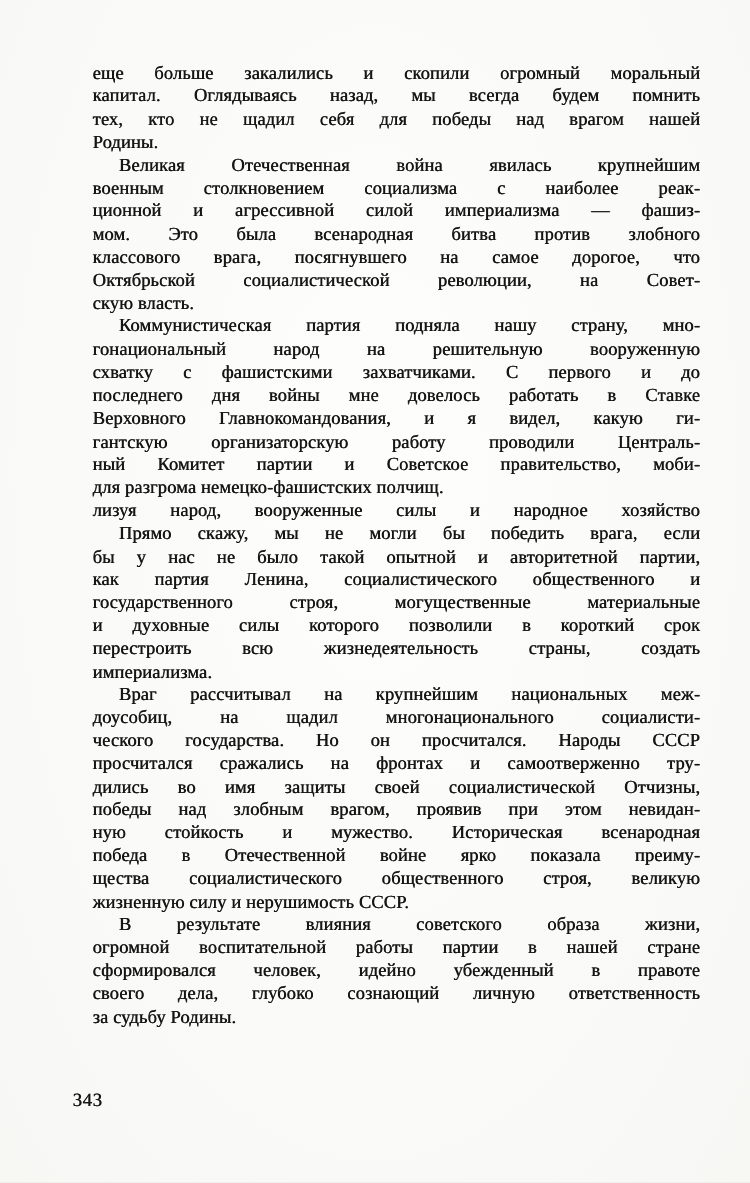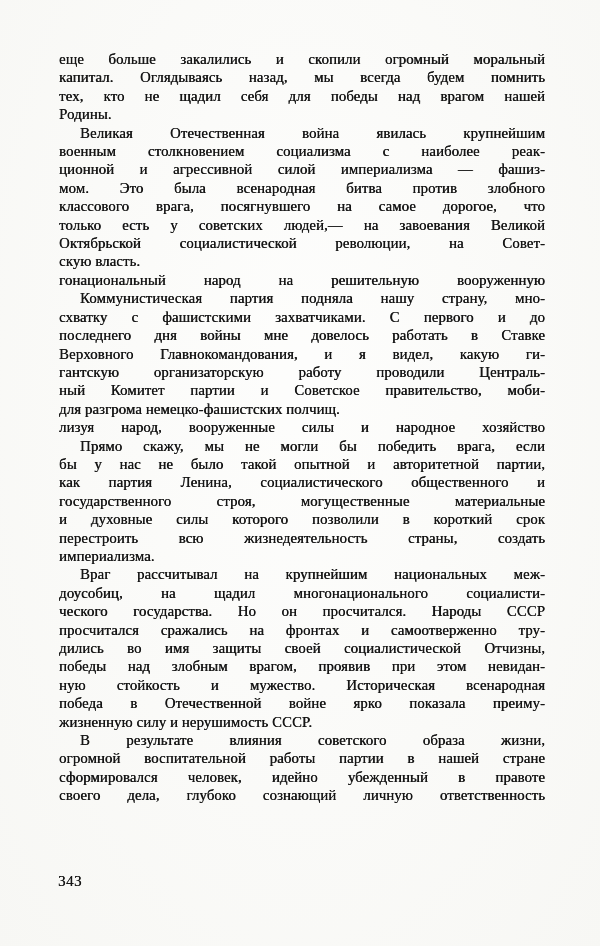--- a/index.html
+++ b/index.html
@@ -14,21 +14,21 @@
     margin: 0 auto;
     background:
       radial-gradient(ellipse at 50% 40%, rgba(255,255,255,0.6) 0%, rgba(0,0,0,0.015) 100%),
       #fbfbf8;
     font-family: "Liberation Serif", "DejaVu Serif", serif;
     color: #161616;
     overflow: hidden;
   }
   .text-block {
     position: absolute;
-    left: 59px;
+    left: 74px;
     top: 50px;
     width: 486px;
   }
   .paragraph {
     margin: 0;
     padding: 0;
   }
   .line {
     font-size: 14.8px;
     line-height: 18.4px;
@@ -65,27 +65,26 @@
         <div class="line">капитал. Оглядываясь назад, мы всегда будем помнить</div>
         <div class="line">тех, кто не щадил себя для победы над врагом нашей</div>
         <div class="line last">Родины.</div>
       </div>
       <div class="paragraph">
         <div class="line indent">Великая Отечественная война явилась крупнейшим</div>
         <div class="line">военным столкновением социализма с наиболее реак-</div>
         <div class="line">ционной и агрессивной силой империализма — фашиз-</div>
         <div class="line">мом. Это была всенародная битва против злобного</div>
         <div class="line">классового врага, посягнувшего на самое дорогое, что</div>
-        <div class="line">только есть у советских людей,— на завоевания Великой</div>
         <div class="line">Октябрьской социалистической революции, на Совет-</div>
         <div class="line last">скую власть.</div>
       </div>
       <div class="paragraph">
+        <div class="line indent">Коммунистическая партия подняла нашу страну, мно-</div>
         <div class="line">гонациональный народ на решительную вооруженную</div>
-        <div class="line indent">Коммунистическая партия подняла нашу страну, мно-</div>
         <div class="line">схватку с фашистскими захватчиками. С первого и до</div>
         <div class="line">последнего дня войны мне довелось работать в Ставке</div>
         <div class="line">Верховного Главнокомандования, и я видел, какую ги-</div>
         <div class="line">гантскую организаторскую работу проводили Централь-</div>
         <div class="line">ный Комитет партии и Советское правительство, моби-</div>
         <div class="line last">для разгрома немецко-фашистских полчищ.</div>
         <div class="line">лизуя народ, вооруженные силы и народное хозяйство</div>
       </div>
       <div class="paragraph">
         <div class="line indent">Прямо скажу, мы не могли бы победить врага, если</div>
@@ -98,23 +97,25 @@
       </div>
       <div class="paragraph">
         <div class="line indent">Враг рассчитывал на крупнейшим национальных меж-</div>
         <div class="line">доусобиц, на щадил многонационального социалисти-</div>
         <div class="line">ческого государства. Но он просчитался. Народы СССР</div>
         <div class="line">просчитался сражались на фронтах и самоотверженно тру-</div>
         <div class="line">дились во имя защиты своей социалистической Отчизны,</div>
         <div class="line">победы над злобным врагом, проявив при этом невидан-</div>
         <div class="line">ную стойкость и мужество. Историческая всенародная</div>
         <div class="line">победа в Отечественной войне ярко показала преиму-</div>
+        <div class="line">щества социалистического общественного строя, великую</div>
         <div class="line last">жизненную силу и нерушимость СССР.</div>
       </div>
       <div class="paragraph">
         <div class="line indent">В результате влияния советского образа жизни,</div>
         <div class="line">огромной воспитательной работы партии в нашей стране</div>
         <div class="line">сформировался человек, идейно убежденный в правоте</div>
         <div class="line">своего дела, глубоко сознающий личную ответственность</div>
+        <div class="line last">за судьбу Родины.</div>
       </div>
     </div>
   <div class="page-number">343</div>
 </div>
 
 </body></html>

